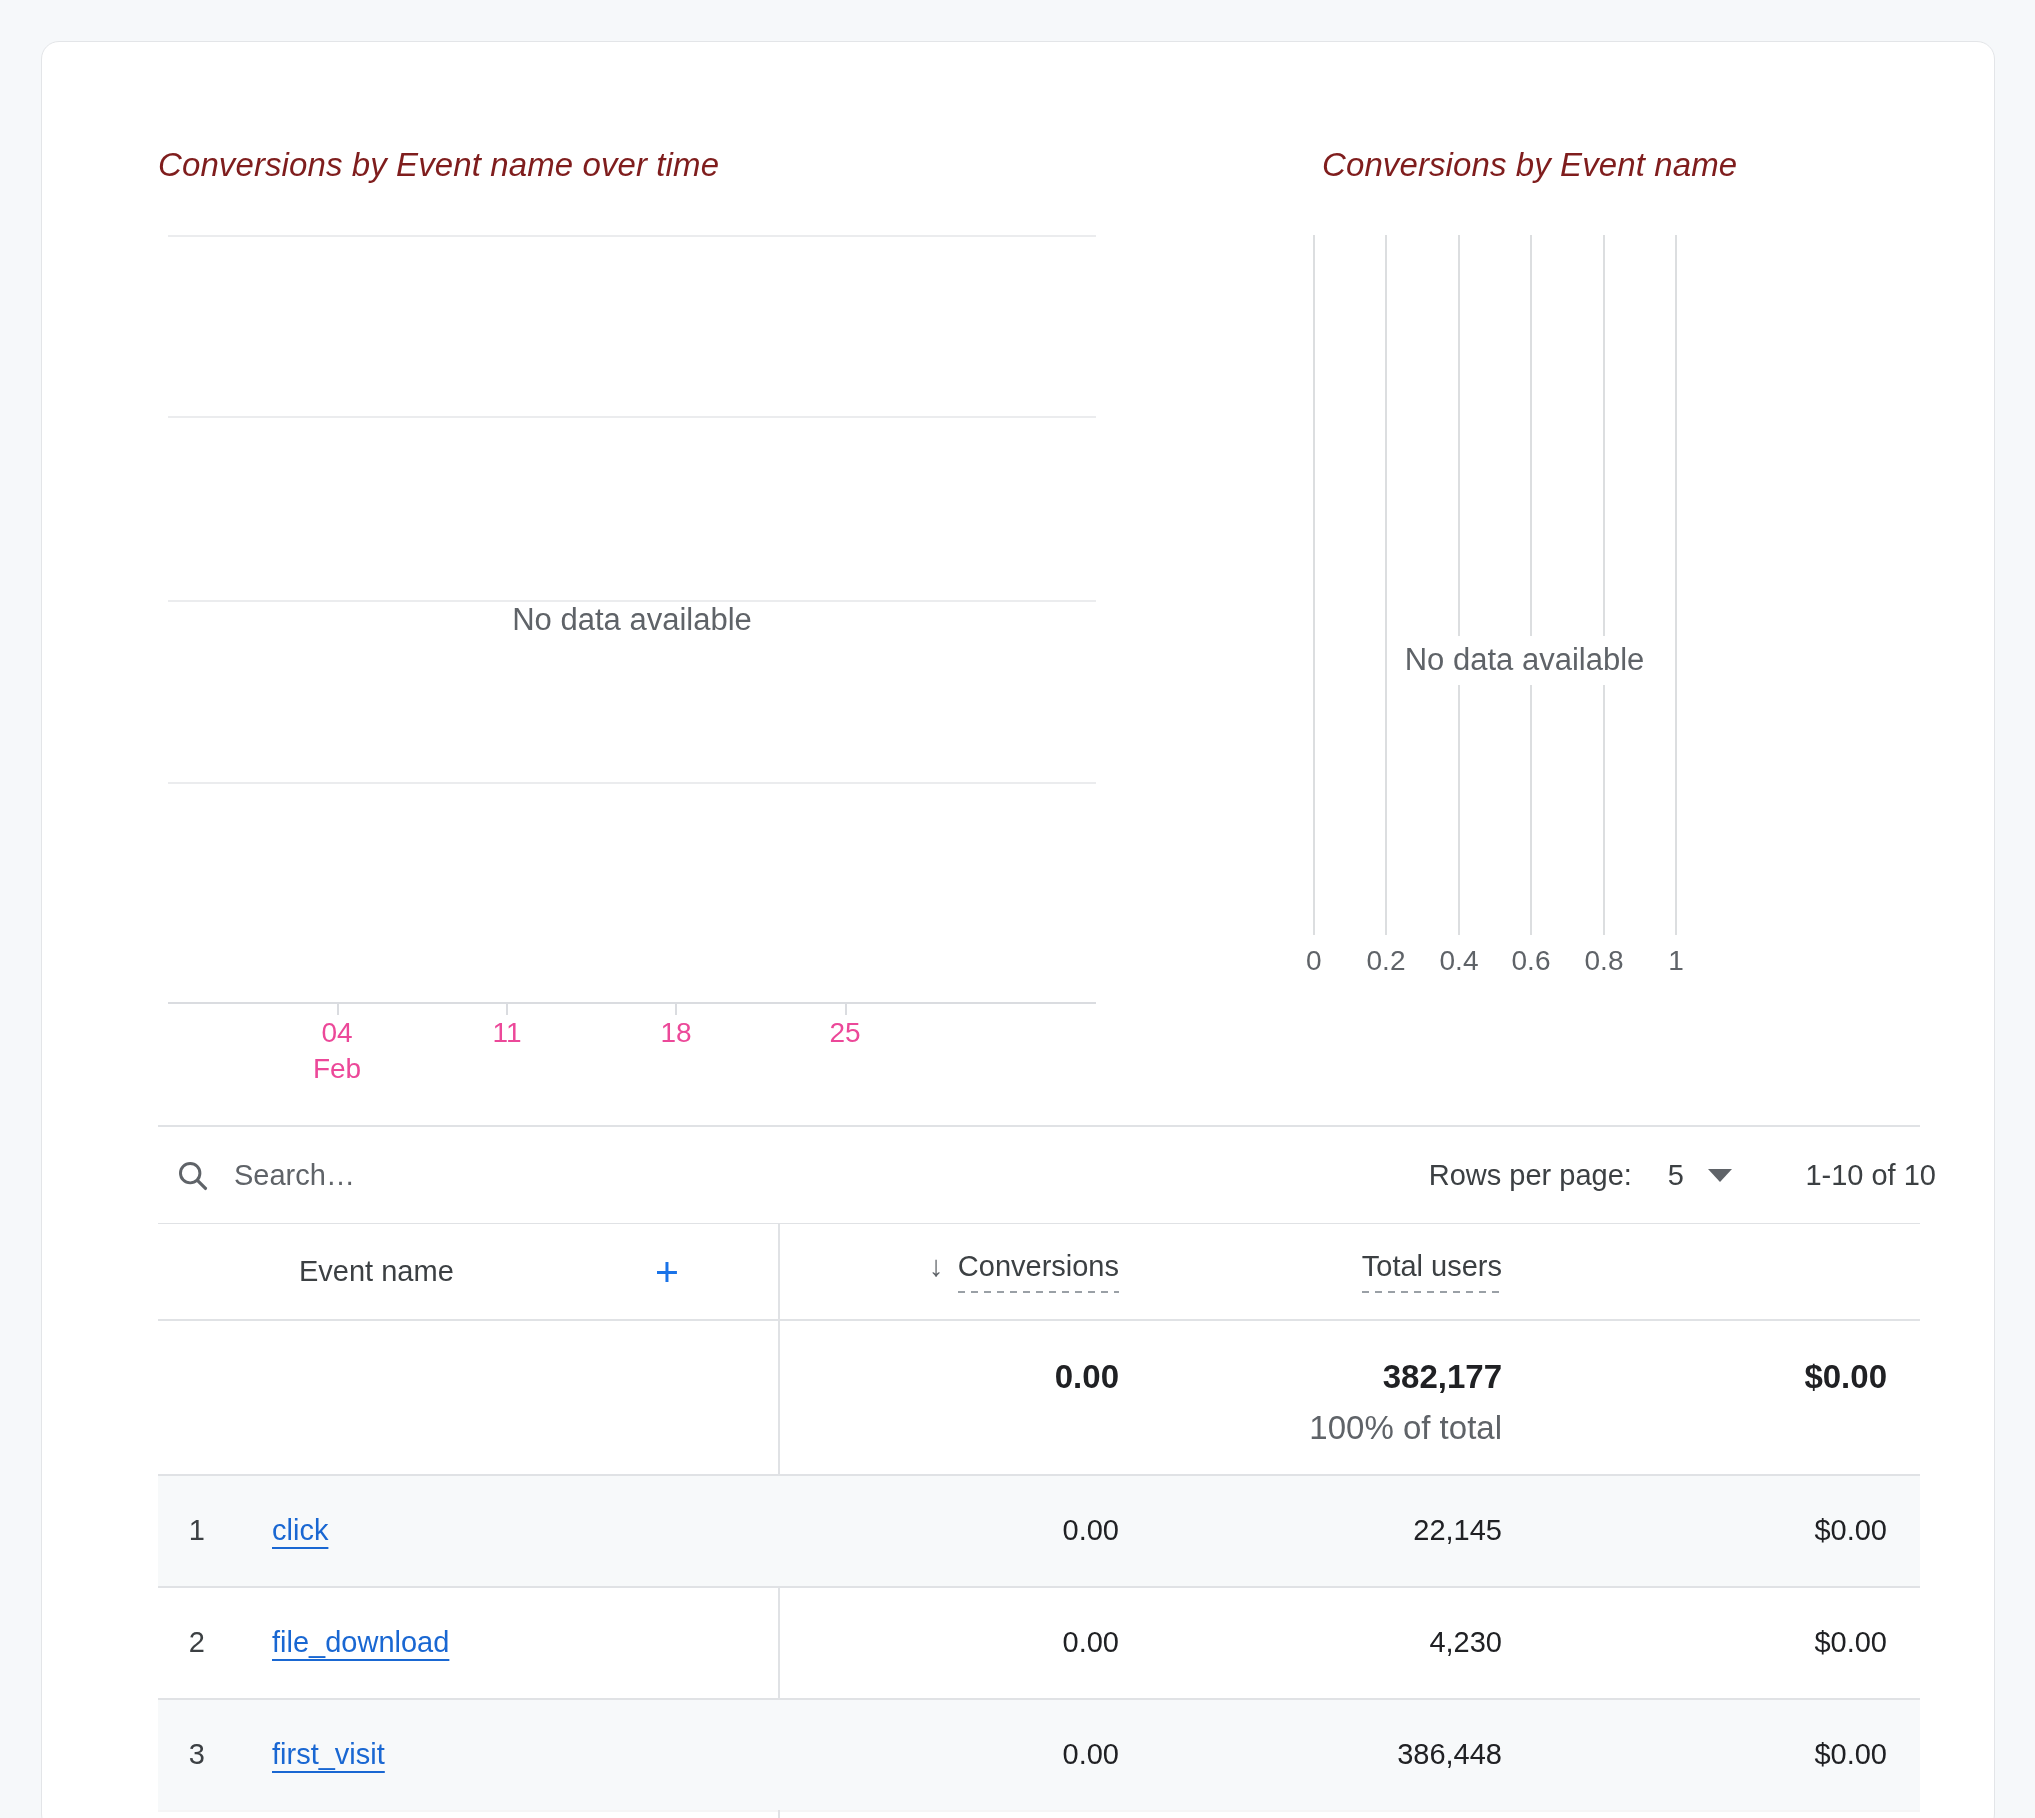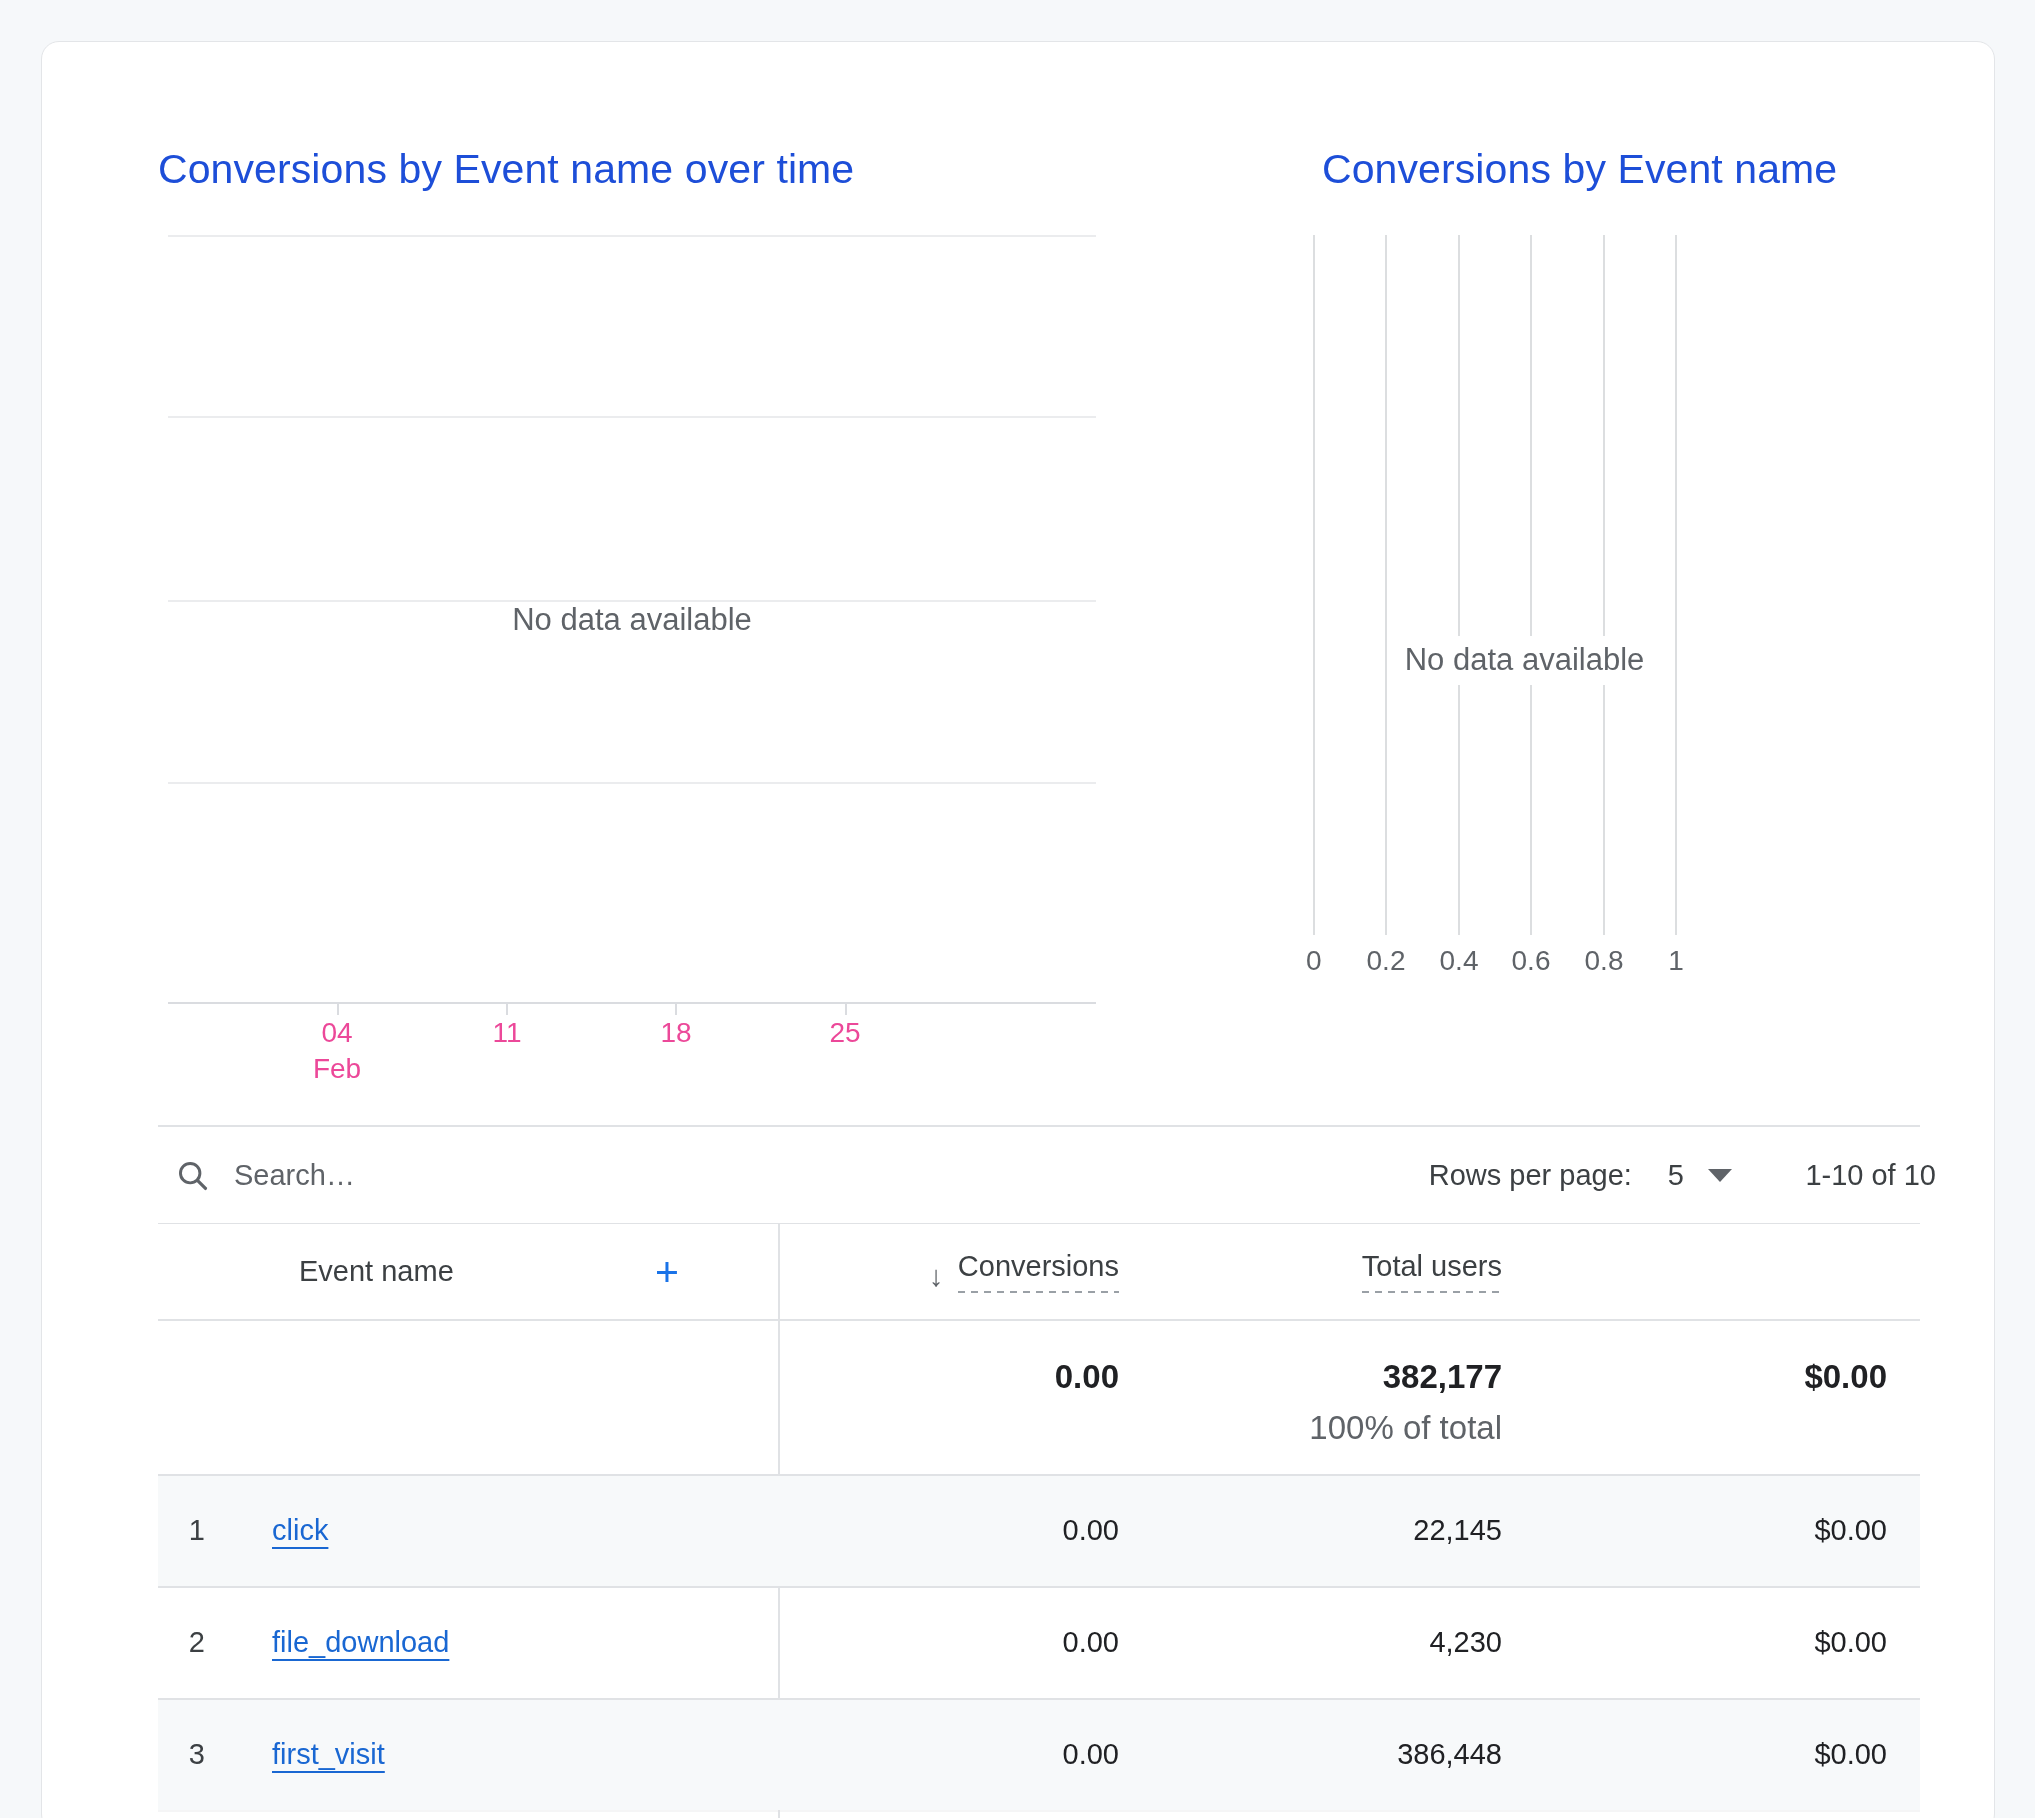--- a/index.html
+++ b/index.html
@@ -23,25 +23,26 @@
   
   .charts {
     position: absolute;
     left: 0; top: 0;
     width: 100%;
     height: 1042px;
   }
 
   .chart-title {
     position: absolute;
-    font-size: 41px;
-    color: #1d4ed8;
+    font-size: 33px;
+    color: #7f1d1d;
     font-weight: 400;
     letter-spacing: 0.1px;
     white-space: nowrap;
+    font-style: italic;
   }
 
   
   .chart-left { position: absolute; left: 0; top: 0; width: 1067px; height: 1042px; }
   .chart-left .chart-title { left: 116px; top: 104px; }
 
   .lplot {
     position: absolute;
     left: 126px; top: 193px;
     width: 928px; height: 769px;
@@ -182,21 +183,21 @@
     left: 620px; top: 0; bottom: 0;
     width: 1.6px; background: #e0e2e5;
   }
 
   
   .thead {
     height: 96px;
     align-items: center;
     border-top: 1.6px solid #e0e2e5;
   }
-  .th { font-size: 29px; color: #3c4043; display: flex; align-items: flex-end; }
+  .th { font-size: 29px; color: #3c4043; display: flex; align-items: flex-start; }
   .th-name { justify-content: flex-start; padding-left: 94px; position: relative; }
   .plus-btn {
     position: absolute; right: 98px; top: 50%;
     transform: translateY(-50%);
     color: #1a73e8; font-size: 41px; line-height: 1;
     font-weight: 400; cursor: pointer; user-select: none;
   }
   .th-metric {
     justify-content: flex-end; padding-right: 33px;
     position: relative;

